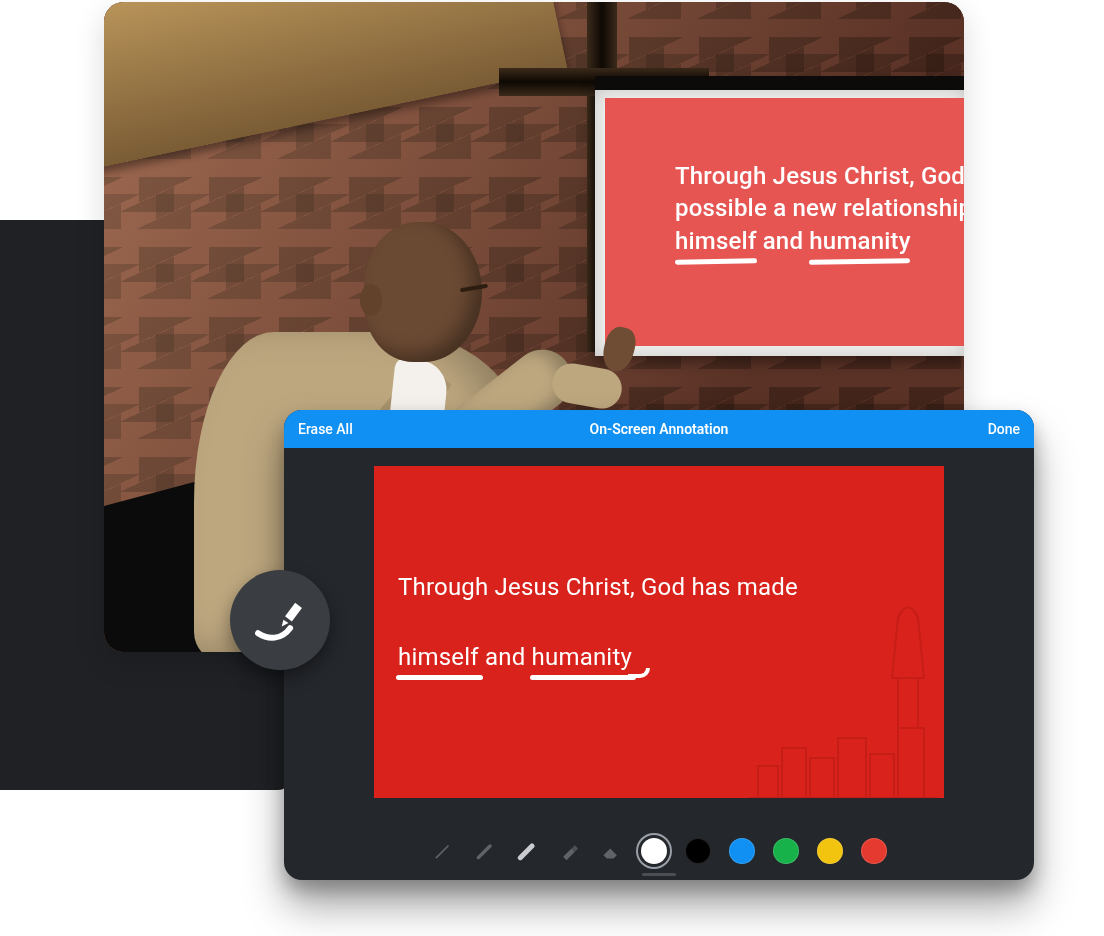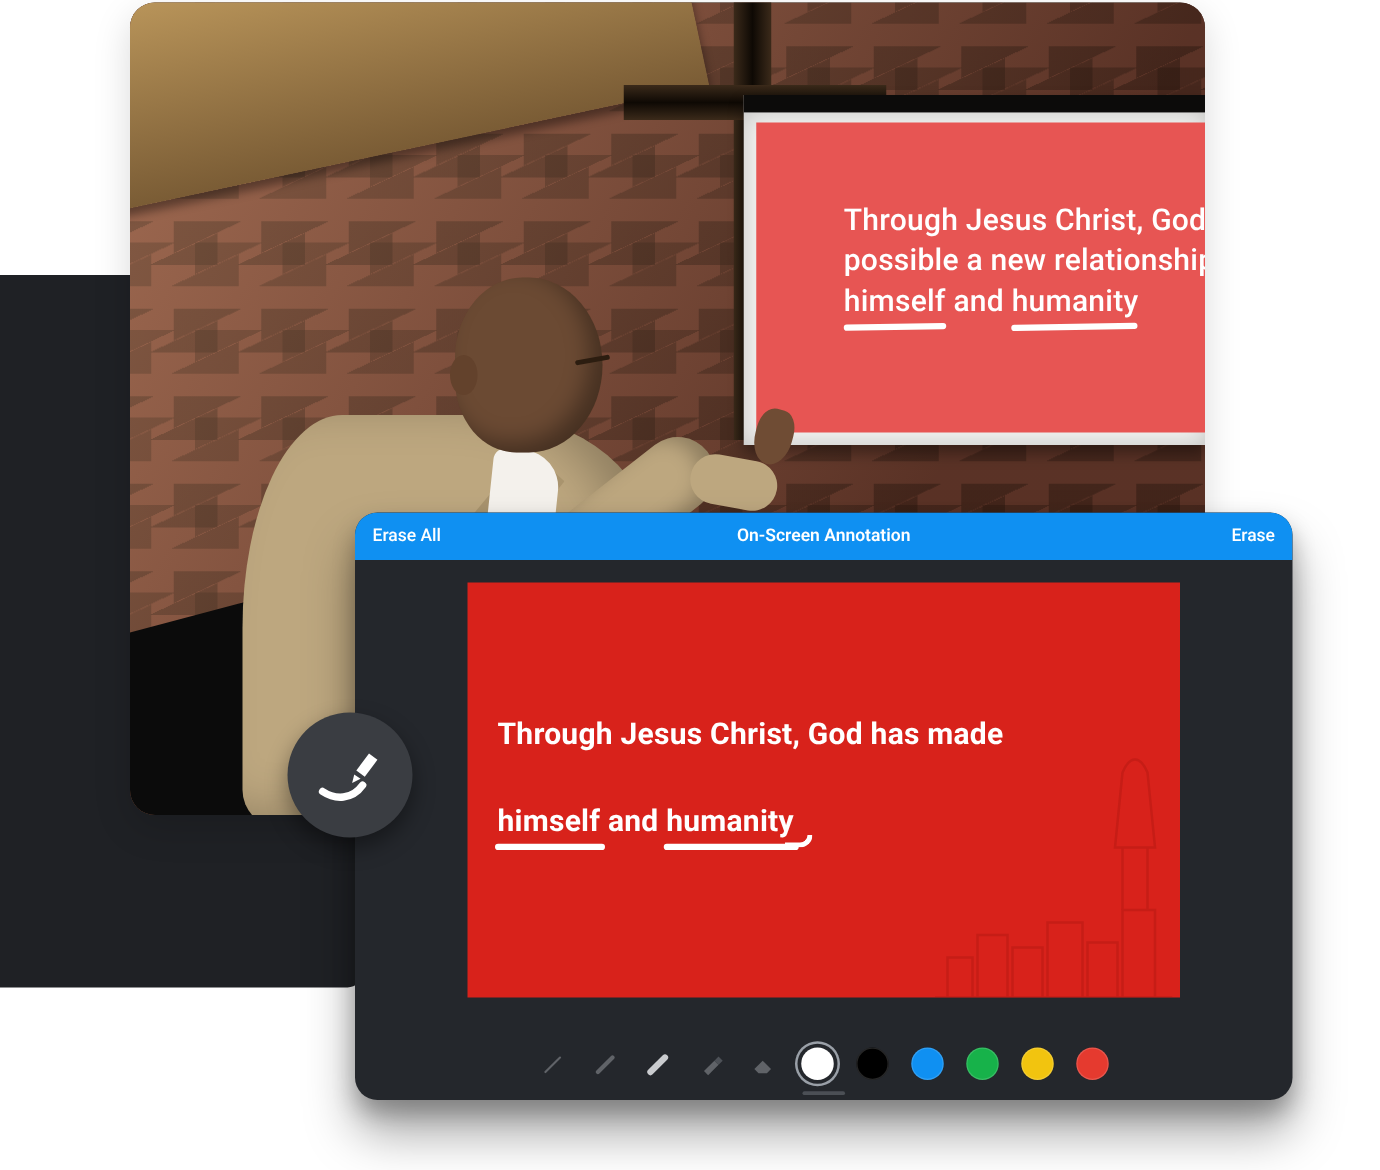--- a/index.html
+++ b/index.html
@@ -174,21 +174,21 @@
   .titlebar .center { position:absolute; left:0; right:0; text-align:center; font-weight:600; }
   .titlebar .btn { position:relative; z-index:1; cursor:pointer; }
 
   .slide-area{
     position:absolute; left:90px; right:90px; top:56px; bottom:82px;
     background:#d8221b;
     overflow:hidden;
   }
   .slide-text{
     position:absolute; left:24px; top:104px;
-    color:#fff; font-size:24px; line-height:1.45; font-weight:700;
+    color:#fff; font-size:24px; line-height:1.45; font-weight:400;
     letter-spacing:.2px;
   }
   .slide-text .uline { display:inline-block; position:relative; }
   .slide-text .uline::after{
     content:""; position:absolute; left:-2px; right:-4px; bottom:-6px;
     height:5px; background:#fff; border-radius:3px;
   }
   .hand-curl{
     position:absolute; width:22px; height:10px; border:4px solid #fff;
     border-top:none; border-left:none; border-radius:0 0 14px 0;
@@ -260,21 +260,21 @@
       <path d="M38 30 L50 14 L58 20 L46 36 Z" fill="#fff"></path>
       <path d="M36 34 L42 38 L34 42 Z" fill="#fff"></path>
     </svg>
   </span>
 </div>
 
 <div class="tablet">
   <div class="titlebar">
     <span class="btn">Erase All</span>
     <span class="center">On-Screen Annotation</span>
-    <span class="btn">Erase</span>
+    <span class="btn">Done</span>
   </div>
 
   <div class="slide-area">
     <div class="slide-text">
       <span>Through Jesus Christ, God has made</span><br>
       <br>
       <span class="uline">himself</span><span> and </span><span class="uline">humanity</span>
       <span class="hand-curl" style="left:230px; top:98px;"></span>
     </div>
 

